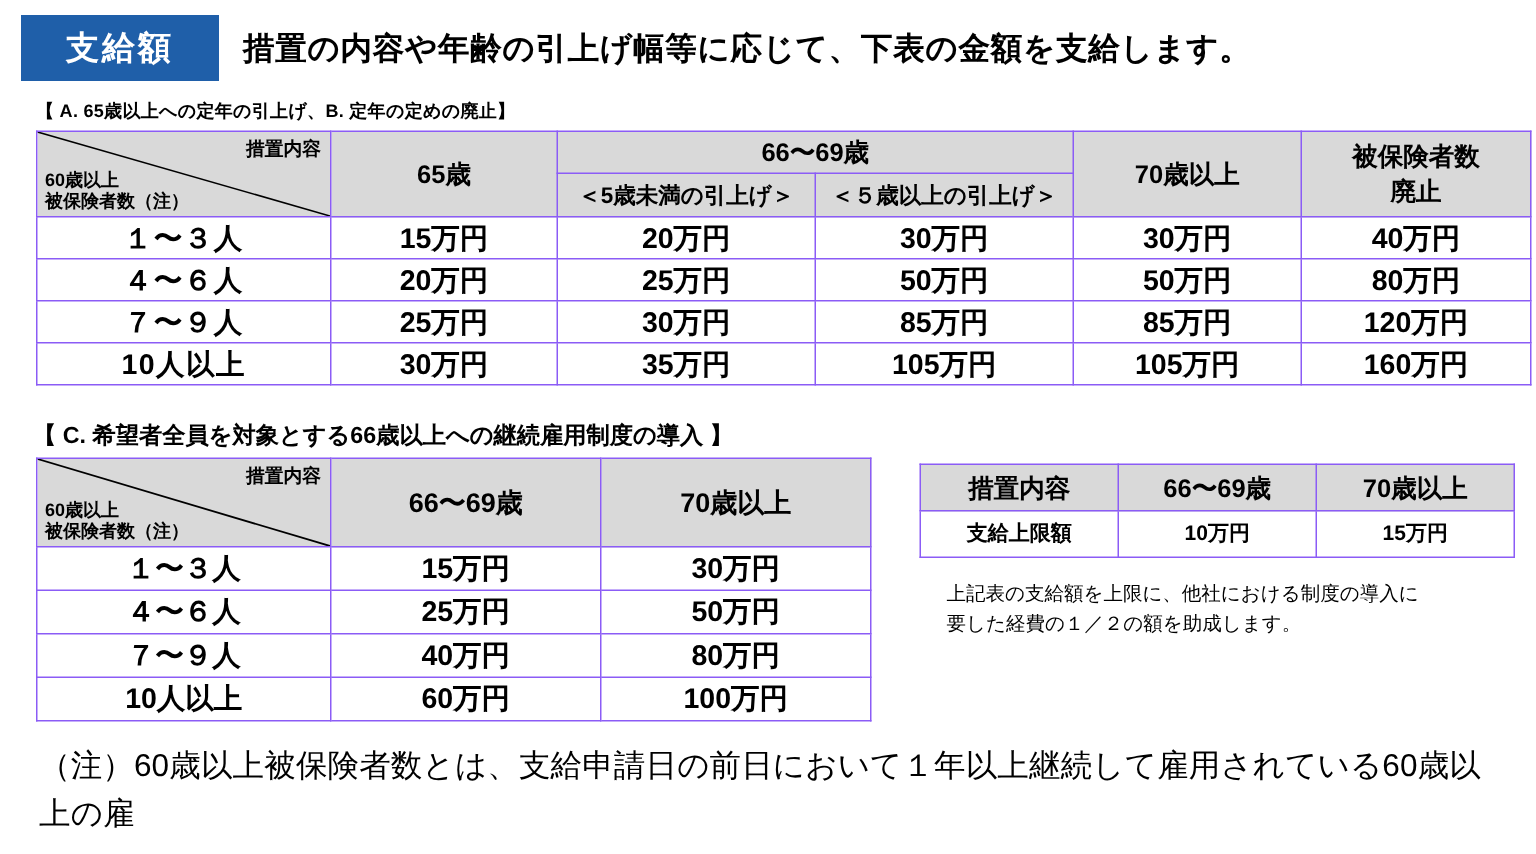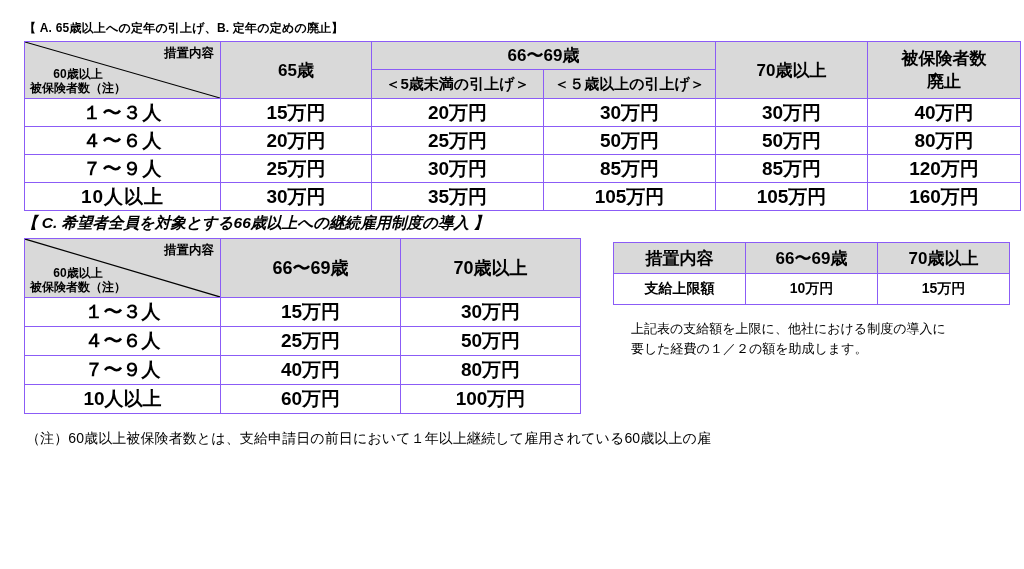--- a/index.html
+++ b/index.html
@@ -48,22 +48,21 @@
   
   .section-caption {
     font-size: 12px;
     font-weight: bold;
     margin: 12px 0 4px 10px;
     letter-spacing: 0.2px;
   }
   .caption-pair {
     display: flex;
     align-items: baseline;
-    margin: 2px 0 4px 8px;
-    font-style: italic;
+    margin: 23px 0 4px 8px;
   }
   .caption-pair .cap {
     font-size: 15.5px;
     font-weight: bold;
     white-space: nowrap;
   }
 
   
   table {
     border-collapse: collapse;
@@ -123,21 +122,21 @@
     font-size: 12.5px;
     font-weight: bold;
   }
   .corner .t-bot {
     position: absolute;
     bottom: 2px;
     left: 5px;
     font-size: 12px;
     font-weight: bold;
     line-height: 1.15;
-    text-align: center;
+    text-align: left;
   }
 
   
   .lower-wrap {
     display: flex;
     align-items: flex-start;
   }
   .tableC {
     width: 556px;
     margin-left: 10px;
@@ -171,34 +170,38 @@
   }
   .note-d {
     font-size: 13px;
     line-height: 1.55;
     margin: 14px 0 0 18px;
     color: #000;
   }
 
   
   .footnote {
-    font-size: 14px;
+    font-size: 21px;
     line-height: 1.5;
     margin: 14px 8px 0 12px;
     letter-spacing: 0.1px;
   }
   .footnote .indent {
     display: block;
   }
 </style>
 </head>
 <body>
 
 <div class="page">
 
+  <div class="header-row">
+    <div class="header-badge">支給額</div>
+    <div class="header-title">措置の内容や年齢の引上げ幅等に応じて、下表の金額を支給します。</div>
+  </div>
 
   <div class="section-caption">【 A. 65歳以上への定年の引上げ、B. 定年の定めの廃止】</div>
 
   <table class="tableA">
     <colgroup>
       <col style="width:196px">
       <col style="width:151px">
       <col style="width:172px">
       <col style="width:172px">
       <col style="width:152px">

